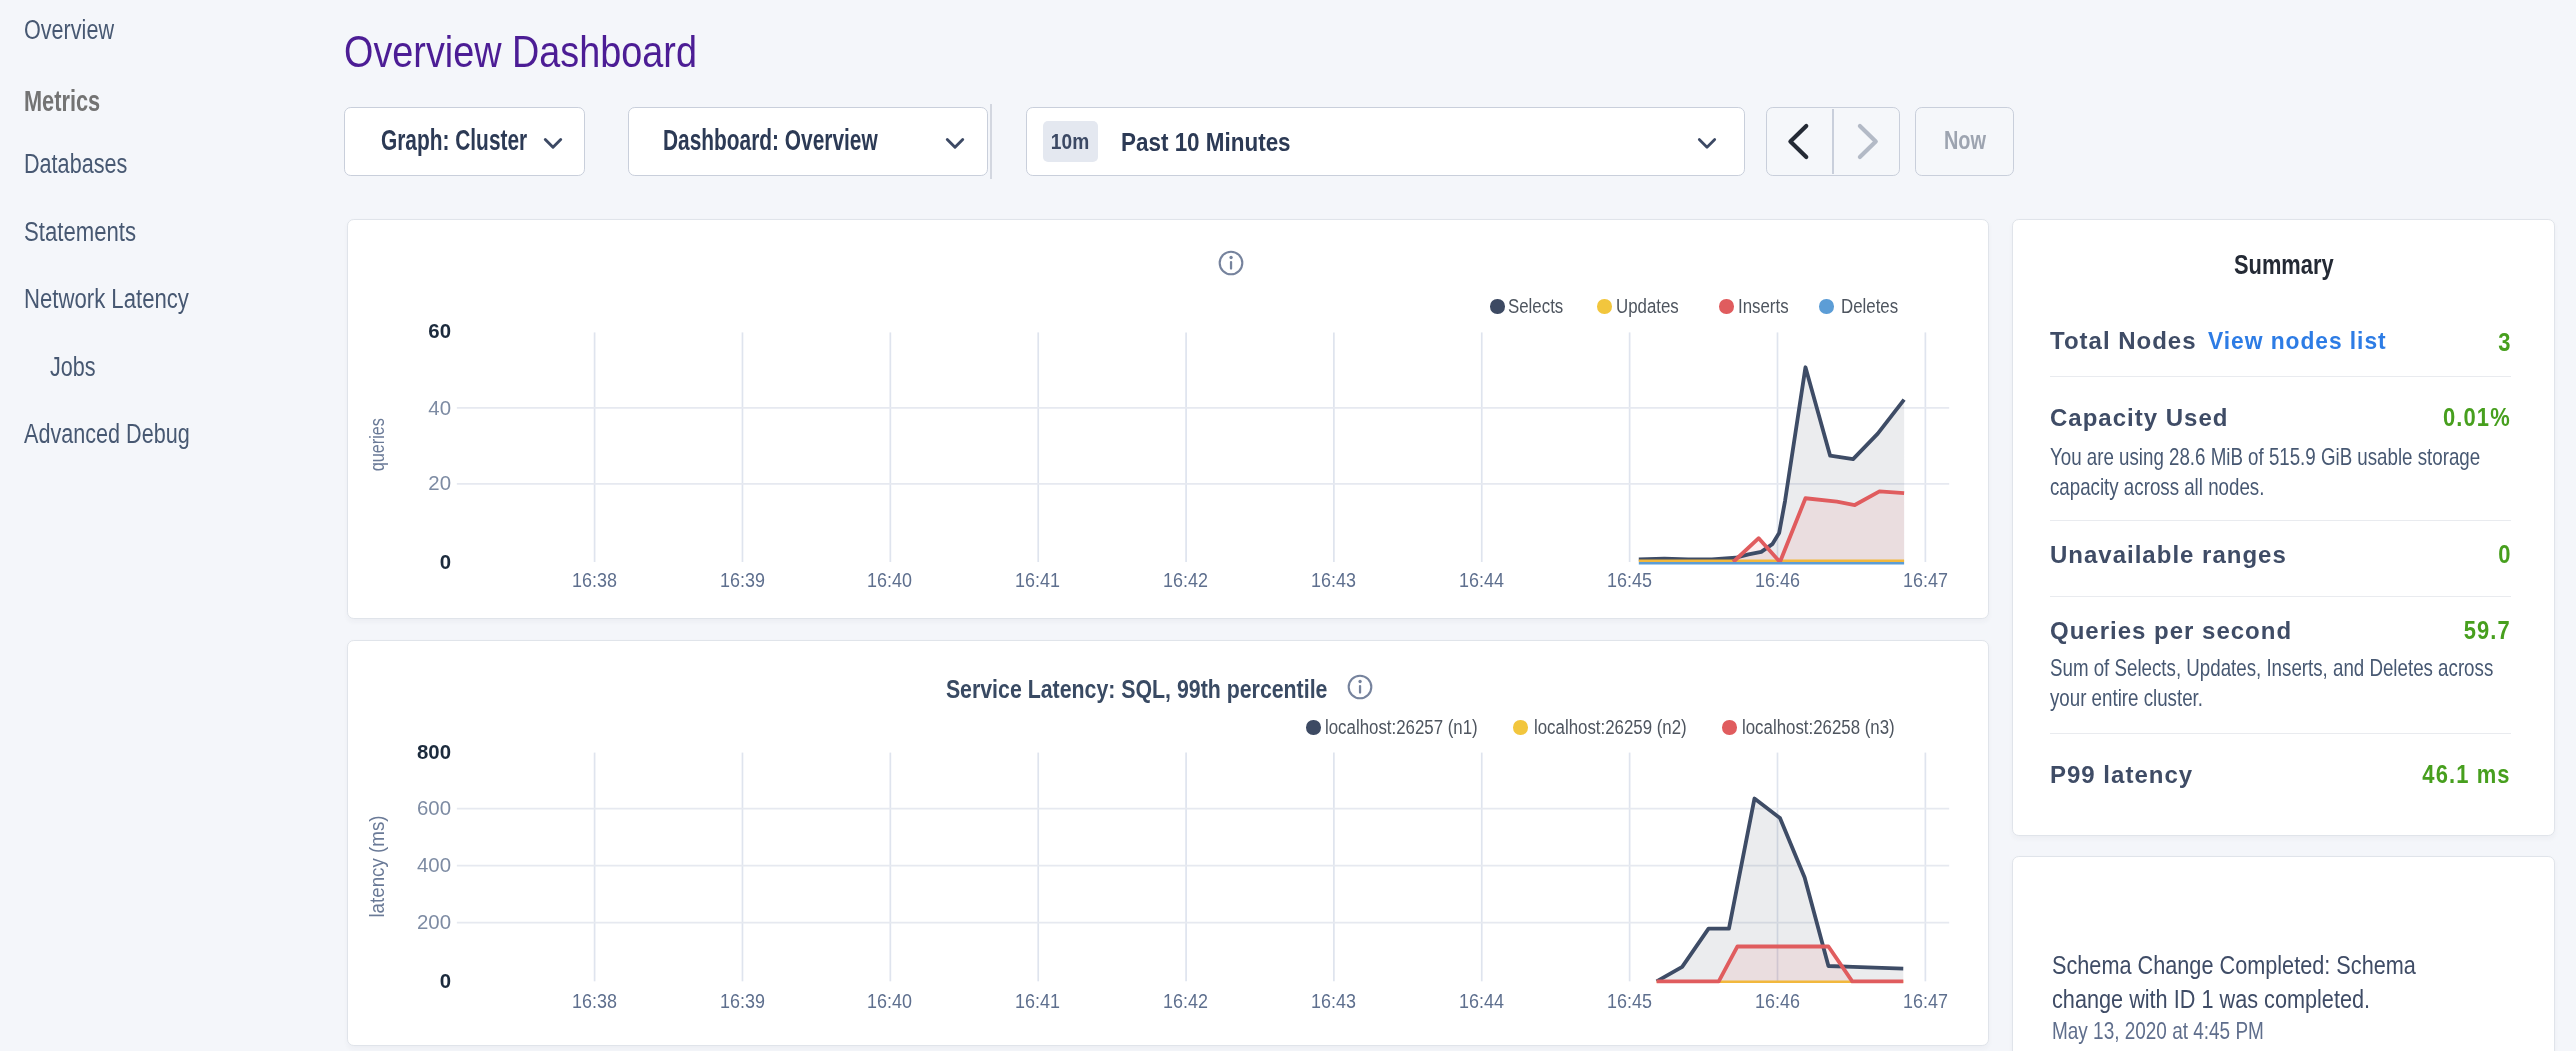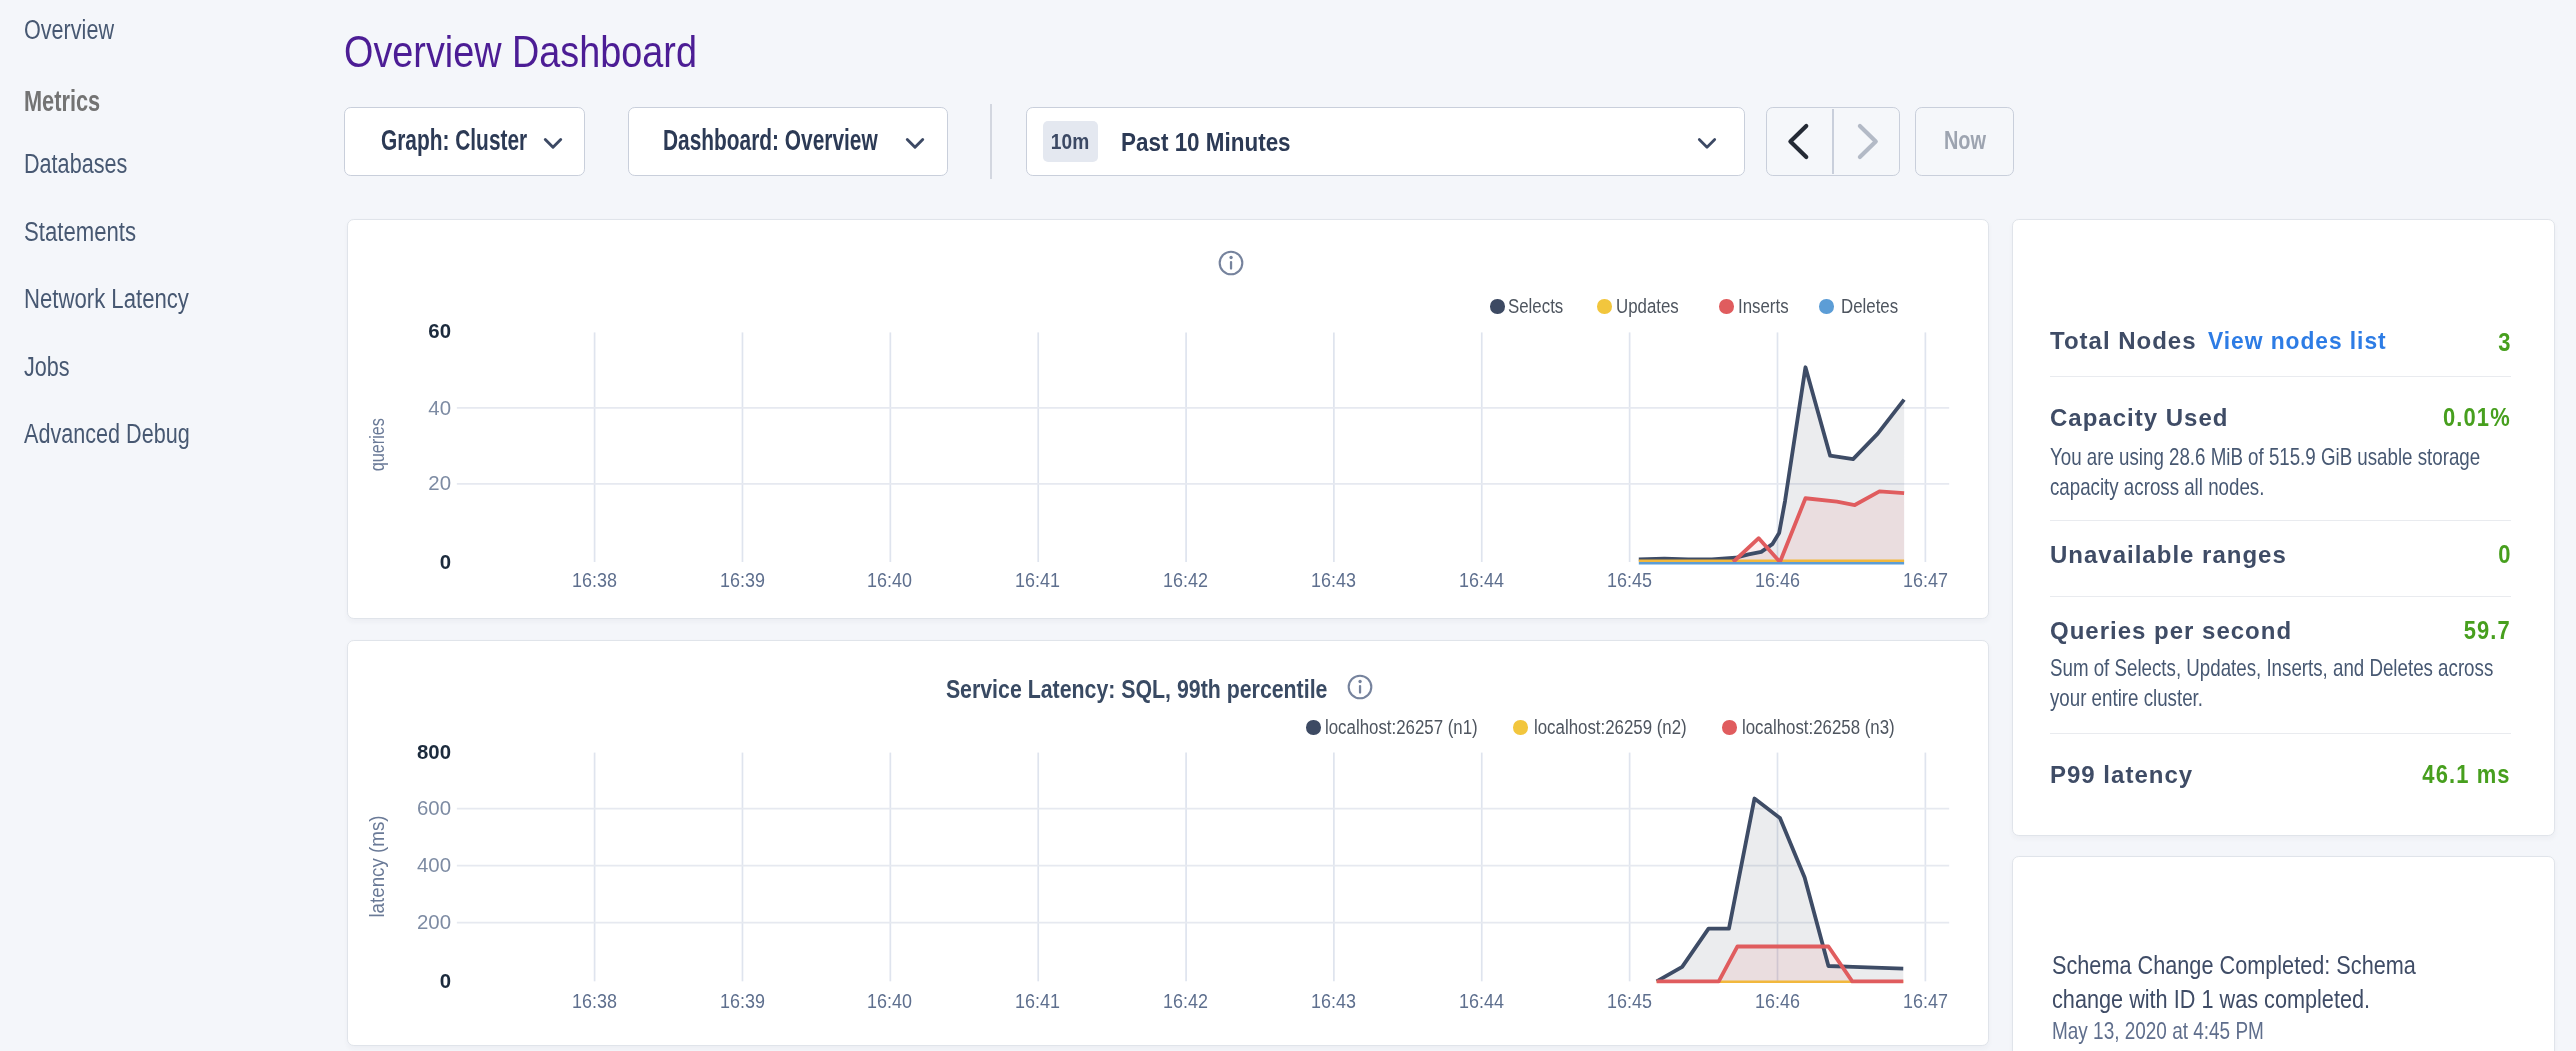--- a/index.html
+++ b/index.html
@@ -29,32 +29,32 @@
 .ctitle .t { font-size:26px; font-weight:bold; color:#394a63; line-height:26px; }
 </style>
 </head>
 <body>
 
 <div class="nav-item" style="top:17px;"><span class="sx" style="transform:scaleX(.80);">Overview</span></div>
 <div class="nav-item" style="top:87px; color:#737373; font-weight:bold; font-size:29px; line-height:29px;"><span class="sx" style="transform:scaleX(.75);">Metrics</span></div>
 <div class="nav-item" style="top:151px;"><span class="sx" style="transform:scaleX(.80);">Databases</span></div>
 <div class="nav-item" style="top:219px;"><span class="sx" style="transform:scaleX(.82);">Statements</span></div>
 <div class="nav-item" style="top:286px;"><span class="sx" style="transform:scaleX(.82);">Network Latency</span></div>
-<div class="nav-item" style="top:354px;"><span class="sx" style="transform:scaleX(.80);">Jobs</span></div>
+<div class="nav-item" style="top:354px;margin-left:26px;"><span class="sx" style="transform:scaleX(.80);">Jobs</span></div>
 <div class="nav-item" style="top:421px;"><span class="sx" style="transform:scaleX(.80);">Advanced Debug</span></div>
 
 <div class="abs" style="left:344px; top:29px; font-size:45px; color:#4c1d95; line-height:45px;"><span class="sx" style="transform:scaleX(.84);">Overview Dashboard</span></div>
 
 <div class="btn" style="left:344px; width:241px;">
   <span class="btn-label" style="left:36px; top:18px;"><span class="sx" style="transform:scaleX(.72);">Graph: Cluster</span></span>
   <svg class="abs" style="right:18.7px; top:23px; width:24px; height:24px;" viewBox="0 0 28 28">
       <path d="M5 10 L14 19 L23 10" fill="none" stroke="#3c4964" stroke-width="3.4" stroke-linecap="round" stroke-linejoin="round"></path>
     </svg>
 </div>
-<div class="btn" style="left:628px; width:320px;">
+<div class="btn" style="left:628px; width:360px;">
   <span class="btn-label" style="left:34px; top:18px;"><span class="sx" style="transform:scaleX(.72);">Dashboard: Overview</span></span>
   <svg class="abs" style="right:20.4px; top:23px; width:24px; height:24px;" viewBox="0 0 28 28">
       <path d="M5 10 L14 19 L23 10" fill="none" stroke="#3c4964" stroke-width="3.4" stroke-linecap="round" stroke-linejoin="round"></path>
     </svg>
 </div>
 <div class="abs" style="left:990px; top:104px; width:1.7px; height:75px; background:#d3d7e0;"></div>
 
 <div class="btn" style="left:1026px; width:719px;">
   <div class="abs" style="left:16px; top:12.8px; width:55px; height:41px; background:#e4e8f0; border-radius:5.1px; text-align:center;"><span class="sxc" style="transform:scaleX(.87); font-size:22px; font-weight:bold; color:#3c4964; line-height:41px;">10m</span></div>
   <span class="btn-label" style="left:94px; top:22px; font-size:25.5px; line-height:25.5px;"><span class="sx" style="transform:scaleX(.88);">Past 10 Minutes</span></span>
@@ -180,20 +180,21 @@
   <div class="xt" style="left:690px; top:350px;"><span class="sxc" style="transform:scaleX(.88);">16:41</span></div>
   <div class="xt" style="left:838px; top:350px;"><span class="sxc" style="transform:scaleX(.88);">16:42</span></div>
   <div class="xt" style="left:986px; top:350px;"><span class="sxc" style="transform:scaleX(.88);">16:43</span></div>
   <div class="xt" style="left:1134px; top:350px;"><span class="sxc" style="transform:scaleX(.88);">16:44</span></div>
   <div class="xt" style="left:1282px; top:350px;"><span class="sxc" style="transform:scaleX(.88);">16:45</span></div>
   <div class="xt" style="left:1430px; top:350px;"><span class="sxc" style="transform:scaleX(.88);">16:46</span></div>
   <div class="xt" style="left:1578px; top:350px;"><span class="sxc" style="transform:scaleX(.88);">16:47</span></div>
 </div>
 
 <div class="panel" style="left:2012px; top:219px; width:543px; height:617px;">
+  <div style="position:absolute; top:31px; left:0; right:0; text-align:center; font-size:28px; font-weight:bold; color:#242a35; line-height:28px;"><span class="sxc" style="transform:scaleX(.78);">Summary</span></div>
 
   <div class="srow-label" style="top:109px;">Total Nodes</div>
   <div class="abs" style="left:195px; top:109px; font-size:24px; font-weight:bold; color:#2d7ce5; letter-spacing:1px; line-height:24px;"><span class="sx" style="transform:scaleX(.95);">View nodes list</span></div>
   <div class="srow-val" style="top:110px;"><span class="sxr" style="transform:scaleX(.86);">3</span></div>
   <div class="sdiv" style="top:156px;"></div>
 
   <div class="srow-label" style="top:186px;">Capacity Used</div>
   <div class="srow-val" style="top:185px;"><span class="sxr" style="transform:scaleX(.86);">0.01%</span></div>
   <div class="srow-para" style="top:222px;"><span class="sx" style="transform:scaleX(.78); line-height:30px;">You are using 28.6 MiB of 515.9 GiB usable storage<br>capacity across all nodes.</span></div>
   <div class="sdiv" style="top:300px;"></div>

